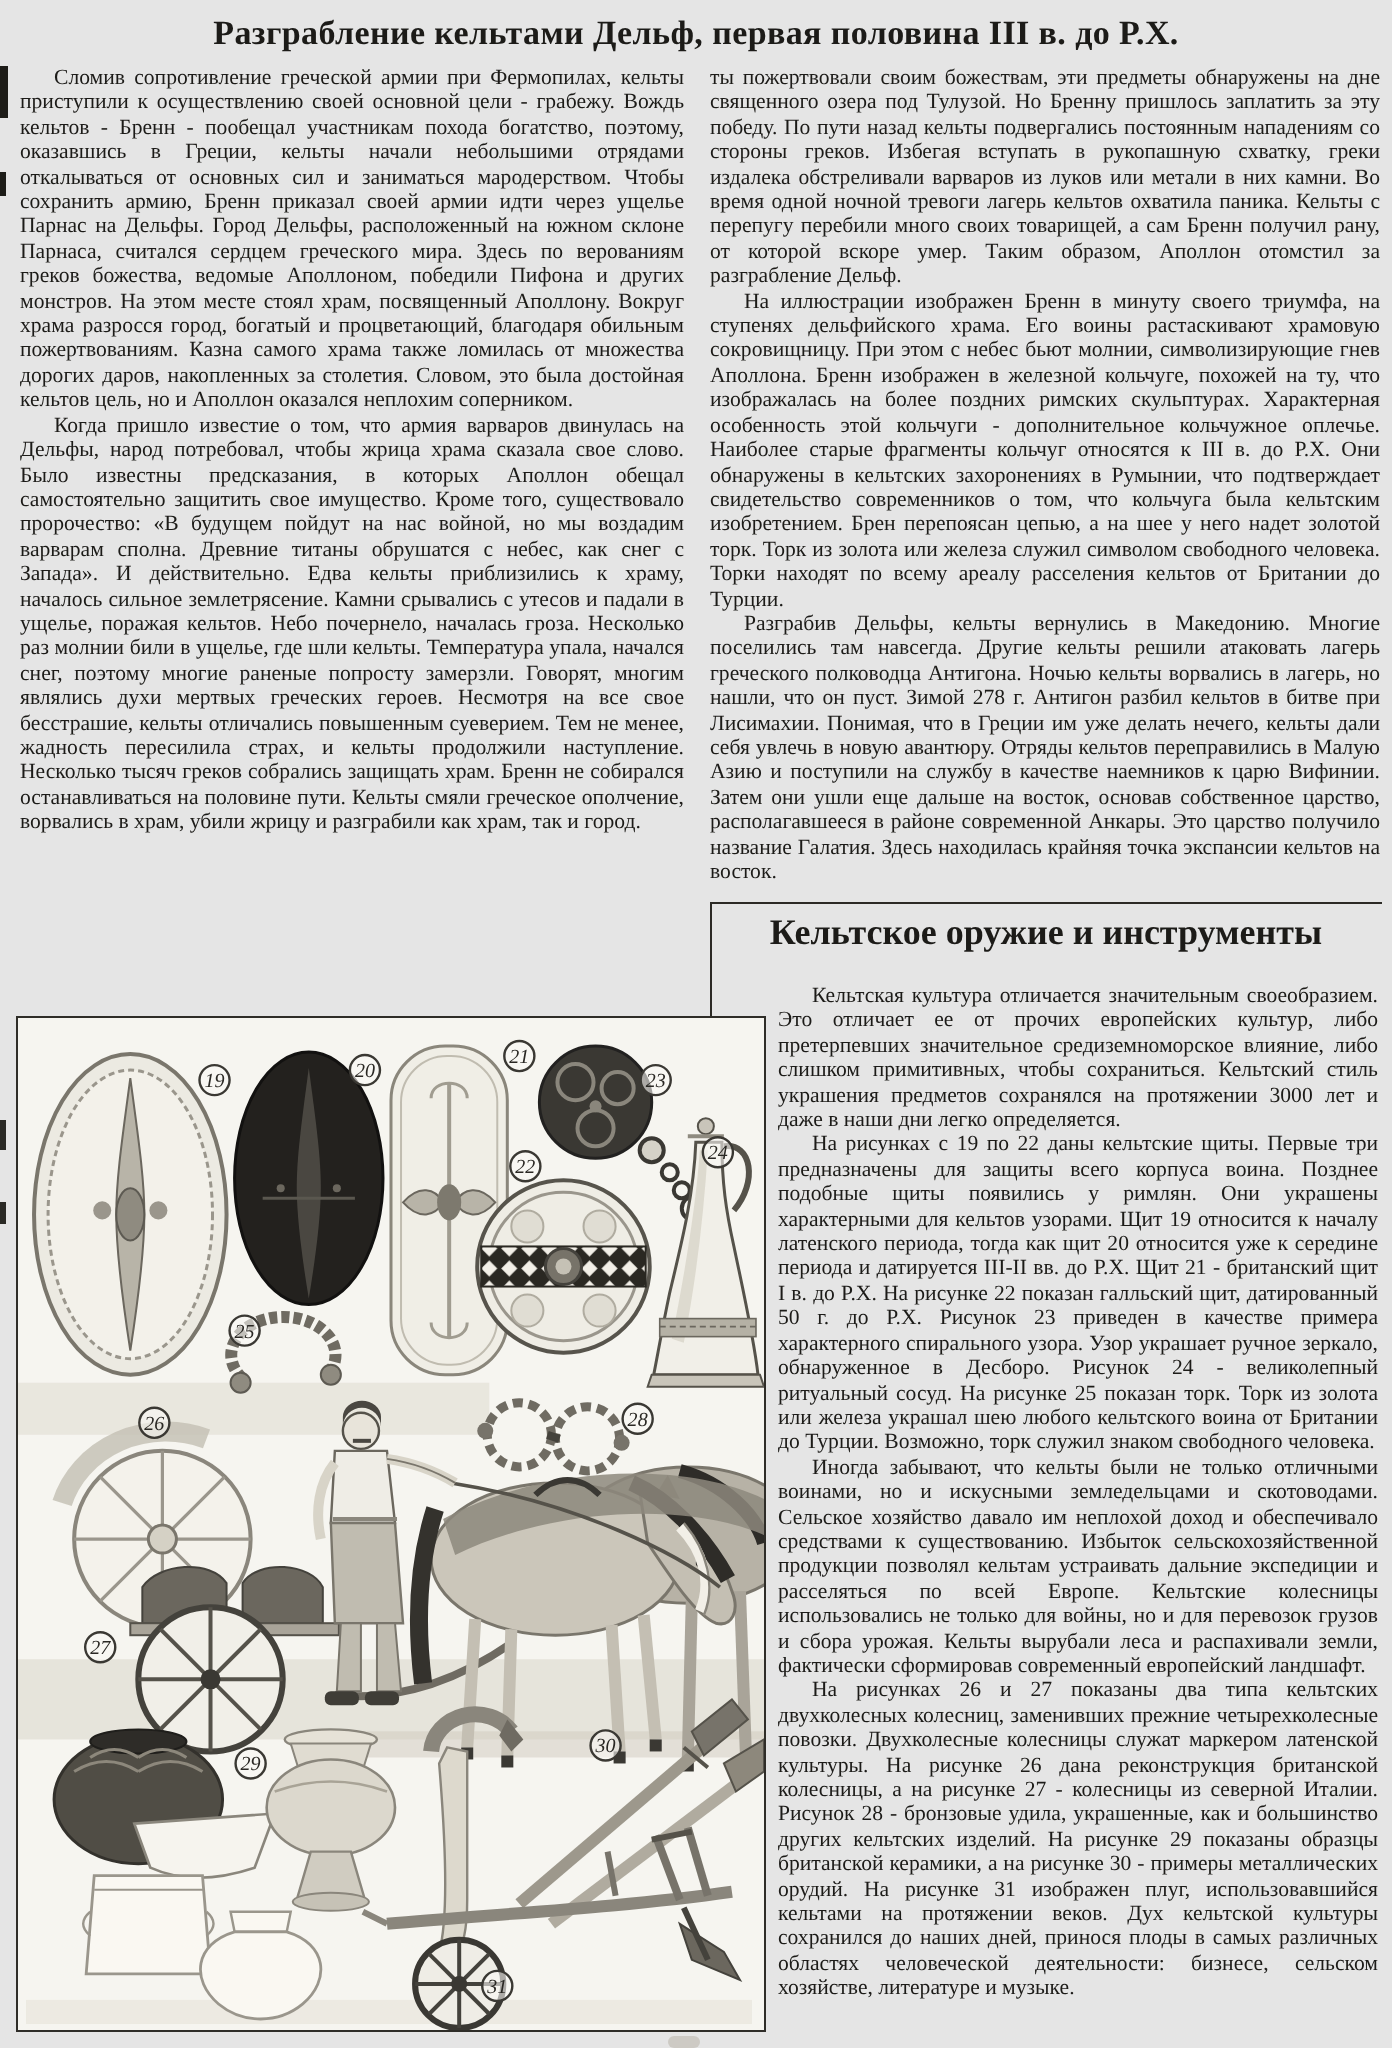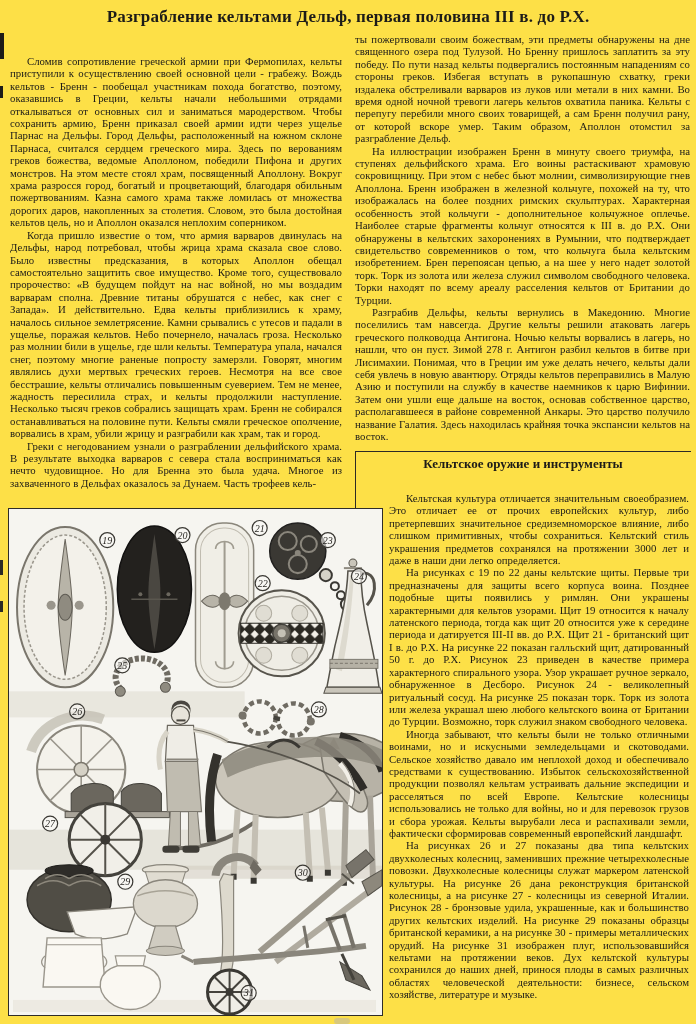--- a/index.html
+++ b/index.html
@@ -1,30 +1,30 @@
 <!DOCTYPE html>
 <html lang="ru"><head>
 <meta charset="utf-8">
 <style>
   html,body{margin:0;padding:0;}
-  .page{position:relative;width:696px;height:1024px;background:#fde047;overflow:hidden;
+  .page{position:relative;width:696px;height:1024px;background:#e5e5e5;overflow:hidden;
         font-family:"Liberation Serif","DejaVu Serif",serif;color:#1c1b18;}
   .page-title{position:absolute;top:7px;left:0;width:696px;text-align:center;
         font-size:17px;font-weight:bold;letter-spacing:0.2px;margin:0;}
   .body-text p{margin:0;text-indent:17px;text-align:justify;
         font-size:10.8px;line-height:12.4px;}
   .body-text p.no-indent{text-indent:0;}
-  .col-left{position:absolute;left:10px;top:33px;width:332px;height:477px;overflow:hidden;margin-top:22px;}
+  .col-left{position:absolute;left:10px;top:33px;width:332px;height:477px;overflow:hidden;}
   .col-right{position:absolute;left:355px;top:33px;width:335px;height:414px;overflow:hidden;font-family:Liberation Serif, serif;}
   .sidebar-topline{position:absolute;left:355px;top:451px;width:336px;height:0;
         border-top:1.6px solid #2c2a25;}
   .sidebar-leftline{position:absolute;left:355px;top:451px;width:0;height:58px;
         border-left:1.6px solid #2c2a25;}
   .sidebar-title{position:absolute;left:356px;top:456px;width:334px;text-align:center;
-        font-size:13px;font-weight:bold;}
+        font-size:18px;font-weight:bold;}
   .sidebar-text{position:absolute;left:389px;top:492px;width:300px;height:546px;overflow:hidden;}
   .figure-box{position:absolute;left:8px;top:508px;width:375px;height:508px;
         box-sizing:border-box;border:1.6px solid #2f2d28;background:#f6f5f0;}
   .figure-box svg{display:block;width:100%;height:100%;}
   .fig-label{font-style:italic;font-size:10px;fill:#2a2824;}
   .artifact{position:absolute;background:#1d1c18;}
   .a1{left:0;top:33px;width:4px;height:26px;}
   .a2{left:0;top:86px;width:3px;height:12px;}
   .a3{left:0;top:560px;width:3px;height:15px;background:#2b2a25;}
   .a4{left:0;top:601px;width:3px;height:11px;background:#2b2a25;}
@@ -34,21 +34,20 @@
 </head>
 <body>
 
 <div class="page">
 
   <h1 class="page-title">Разграбление кельтами Дельф, первая половина III в. до Р.Х.</h1>
 
   <div class="col-left body-text">
     <p>Сломив сопротивление греческой армии при Фермопилах, кельты приступили к осуществлению своей основной цели - грабежу. Вождь кельтов - Бренн - пообещал участникам похода богатство, поэтому, оказавшись в Греции, кельты начали небольшими отрядами откалываться от основных сил и заниматься мародерством. Чтобы сохранить армию, Бренн приказал своей армии идти через ущелье Парнас на Дельфы. Город Дельфы, расположенный на южном склоне Парнаса, считался сердцем греческого мира. Здесь по верованиям греков божества, ведомые Аполлоном, победили Пифона и других монстров. На этом месте стоял храм, посвященный Аполлону. Вокруг храма разросся город, богатый и процветающий, благодаря обильным пожертвованиям. Казна самого храма также ломилась от множества дорогих даров, накопленных за столетия. Словом, это была достойная кельтов цель, но и Аполлон оказался неплохим соперником.</p>
     <p>Когда пришло известие о том, что армия варваров двинулась на Дельфы, народ потребовал, чтобы жрица храма сказала свое слово. Было известны предсказания, в которых Аполлон обещал самостоятельно защитить свое имущество. Кроме того, существовало пророчество: «В будущем пойдут на нас войной, но мы воздадим варварам сполна. Древние титаны обрушатся с небес, как снег с Запада». И действительно. Едва кельты приблизились к храму, началось сильное землетрясение. Камни срывались с утесов и падали в ущелье, поражая кельтов. Небо почернело, началась гроза. Несколько раз молнии били в ущелье, где шли кельты. Температура упала, начался снег, поэтому многие раненые попросту замерзли. Говорят, многим являлись духи мертвых греческих героев. Несмотря на все свое бесстрашие, кельты отличались повышенным суеверием. Тем не менее, жадность пересилила страх, и кельты продолжили наступление. Несколько тысяч греков собрались защищать храм. Бренн не собирался останавливаться на половине пути. Кельты смяли греческое ополчение, ворвались в храм, убили жрицу и разграбили как храм, так и город.</p>
-    <p>Греки с негодованием узнали о разграблении дельфийского храма. В результате выходка варваров с севера стала восприниматься как нечто чудовищное. Но для Бренна это была удача. Многое из захваченного в Дельфах оказалось за Дунаем. Часть трофеев кель-</p>
   </div>
 
   <div class="col-right body-text">
     <p class="no-indent">ты пожертвовали своим божествам, эти предметы обнаружены на дне священного озера под Тулузой. Но Бренну пришлось заплатить за эту победу. По пути назад кельты подвергались постоянным нападениям со стороны греков. Избегая вступать в рукопашную схватку, греки издалека обстреливали варваров из луков или метали в них камни. Во время одной ночной тревоги лагерь кельтов охватила паника. Кельты с перепугу перебили много своих товарищей, а сам Бренн получил рану, от которой вскоре умер. Таким образом, Аполлон отомстил за разграбление Дельф.</p>
     <p>На иллюстрации изображен Бренн в минуту своего триумфа, на ступенях дельфийского храма. Его воины растаскивают храмовую сокровищницу. При этом с небес бьют молнии, символизирующие гнев Аполлона. Бренн изображен в железной кольчуге, похожей на ту, что изображалась на более поздних римских скульптурах. Характерная особенность этой кольчуги - дополнительное кольчужное оплечье. Наиболее старые фрагменты кольчуг относятся к III в. до Р.Х. Они обнаружены в кельтских захоронениях в Румынии, что подтверждает свидетельство современников о том, что кольчуга была кельтским изобретением. Брен перепоясан цепью, а на шее у него надет золотой торк. Торк из золота или железа служил символом свободного человека. Торки находят по всему ареалу расселения кельтов от Британии до Турции.</p>
     <p>Разграбив Дельфы, кельты вернулись в Македонию. Многие поселились там навсегда. Другие кельты решили атаковать лагерь греческого полководца Антигона. Ночью кельты ворвались в лагерь, но нашли, что он пуст. Зимой 278 г. Антигон разбил кельтов в битве при Лисимахии. Понимая, что в Греции им уже делать нечего, кельты дали себя увлечь в новую авантюру. Отряды кельтов переправились в Малую Азию и поступили на службу в качестве наемников к царю Вифинии. Затем они ушли еще дальше на восток, основав собственное царство, располагавшееся в районе современной Анкары. Это царство получило название Галатия. Здесь находилась крайняя точка экспансии кельтов на восток.</p>
   </div>
 
   <div class="sidebar-topline"></div>
   <div class="sidebar-leftline"></div>

